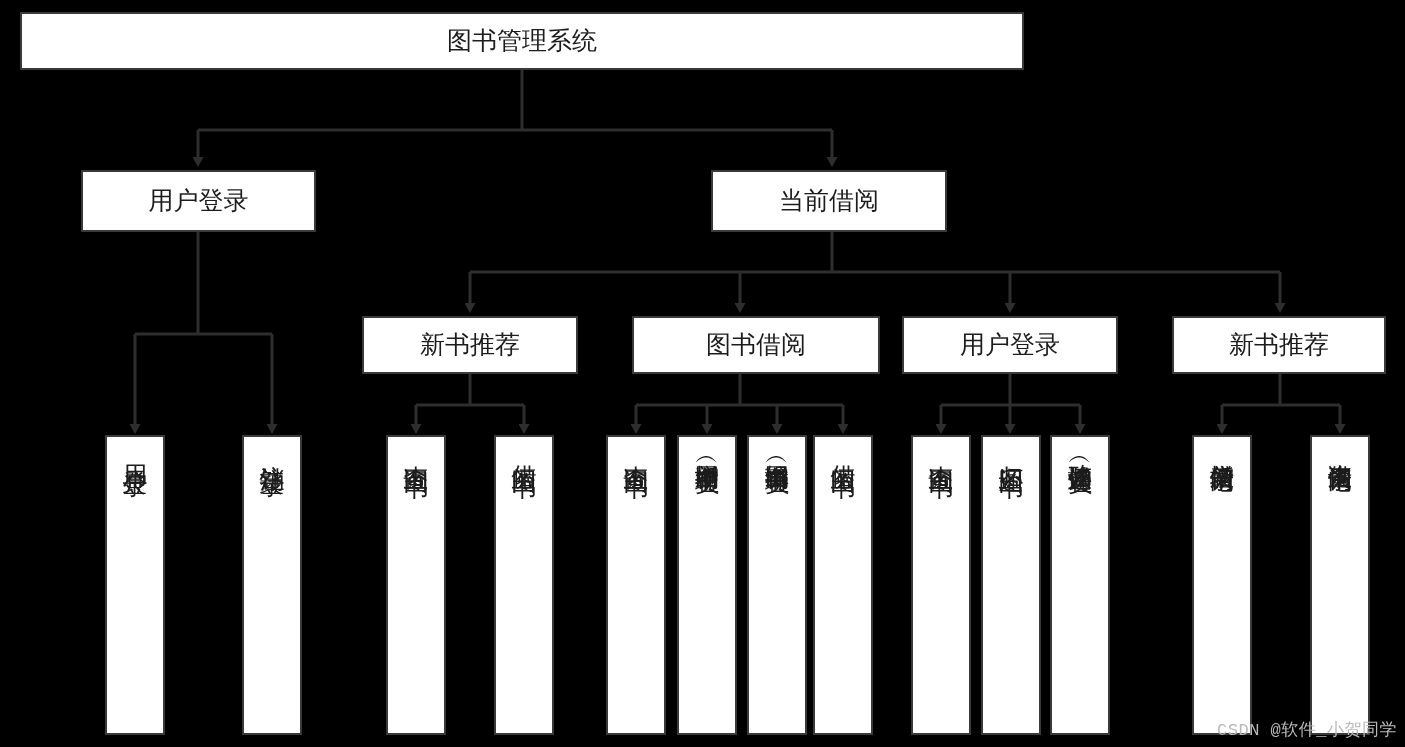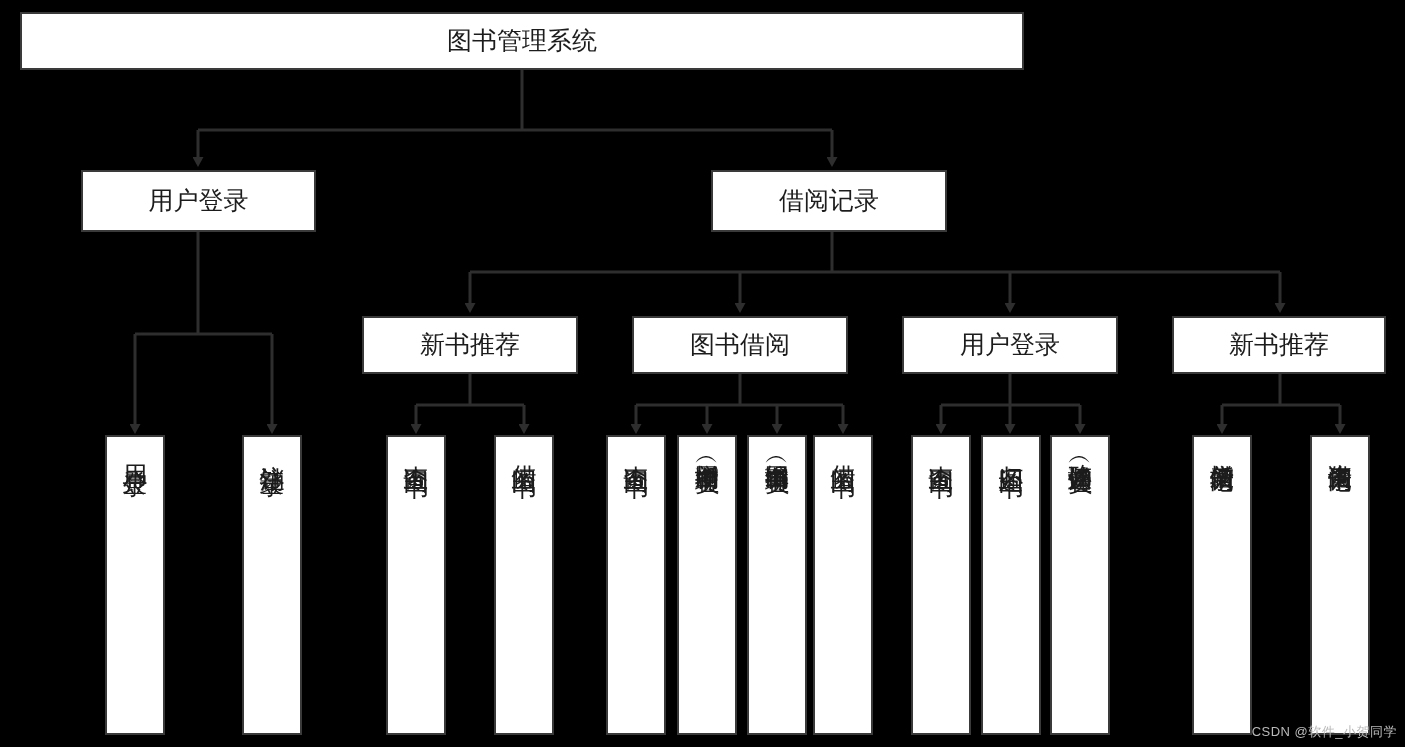--- a/index.html
+++ b/index.html
@@ -61,24 +61,25 @@
     line-height: 1;
   }
   .node.vertical.long .label {
     font-size: 24px;
     letter-spacing: 1px;
   }
   .watermark {
     position: absolute;
     right: 8px;
     bottom: 6px;
-    font-size: 13px;
+    font-size: 17px;
     color: #b9b9b9;
     letter-spacing: 0.5px;
     white-space: nowrap;
+    font-family: Liberation Mono, monospace;
   }
 </style>
 </head>
 <body>
 
 <div id="diagram-root">
 
   <svg class="edges" viewBox="0 0 1405 747">
     <defs>
       <marker id="arrow" markerWidth="10" markerHeight="11" refX="1" refY="5.5" orient="auto" markerUnits="userSpaceOnUse">
@@ -130,27 +131,27 @@
   </svg>
 
   <div class="node root horizontal" style="left:20px; top:12px; width:1004px; height:58px;">
     <span class="label">图书管理系统</span>
   </div>
 
   <div class="node horizontal" style="left:81px; top:170px; width:235px; height:62px;">
     <span class="label">用户登录</span>
   </div>
   <div class="node horizontal" style="left:711px; top:170px; width:236px; height:62px;">
-    <span class="label">借阅记录</span>
+    <span class="label">当前借阅</span>
   </div>
 
   <div class="node horizontal" style="left:362px; top:316px; width:216px; height:58px;">
     <span class="label">新书推荐</span>
   </div>
-  <div class="node horizontal" style="left:632px; top:316px; width:216px; height:58px;">
+  <div class="node horizontal" style="left:632px; top:316px; width:248px; height:58px;">
     <span class="label">图书借阅</span>
   </div>
   <div class="node horizontal" style="left:902px; top:316px; width:216px; height:58px;">
     <span class="label">用户登录</span>
   </div>
   <div class="node horizontal" style="left:1172px; top:316px; width:214px; height:58px;">
     <span class="label">新书推荐</span>
   </div>
 
   <div class="node vertical" style="left:105px; top:435px; width:60px; height:300px;">

